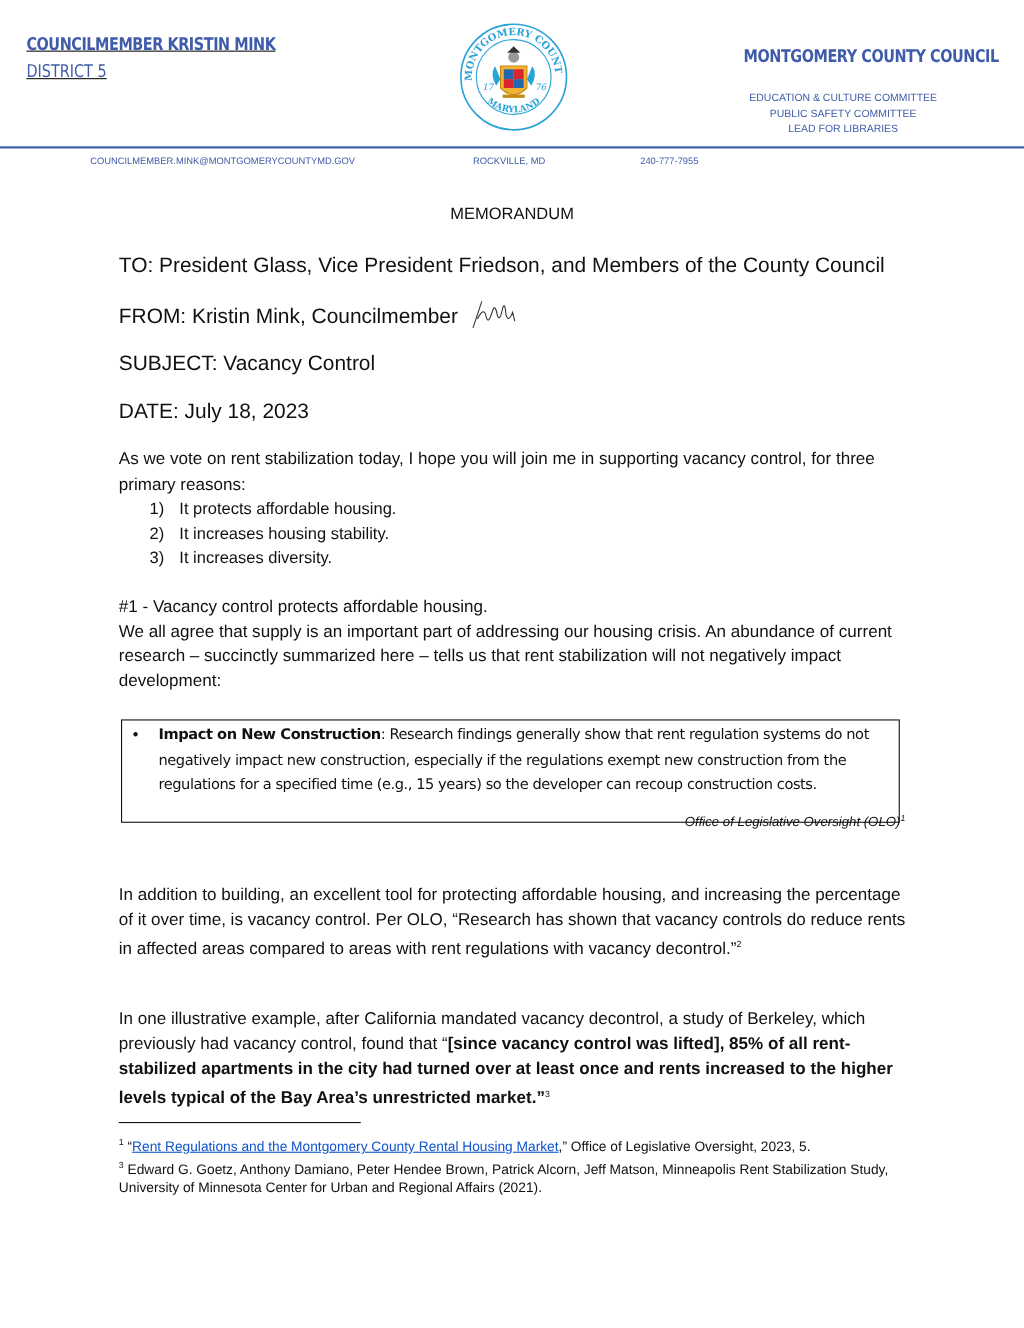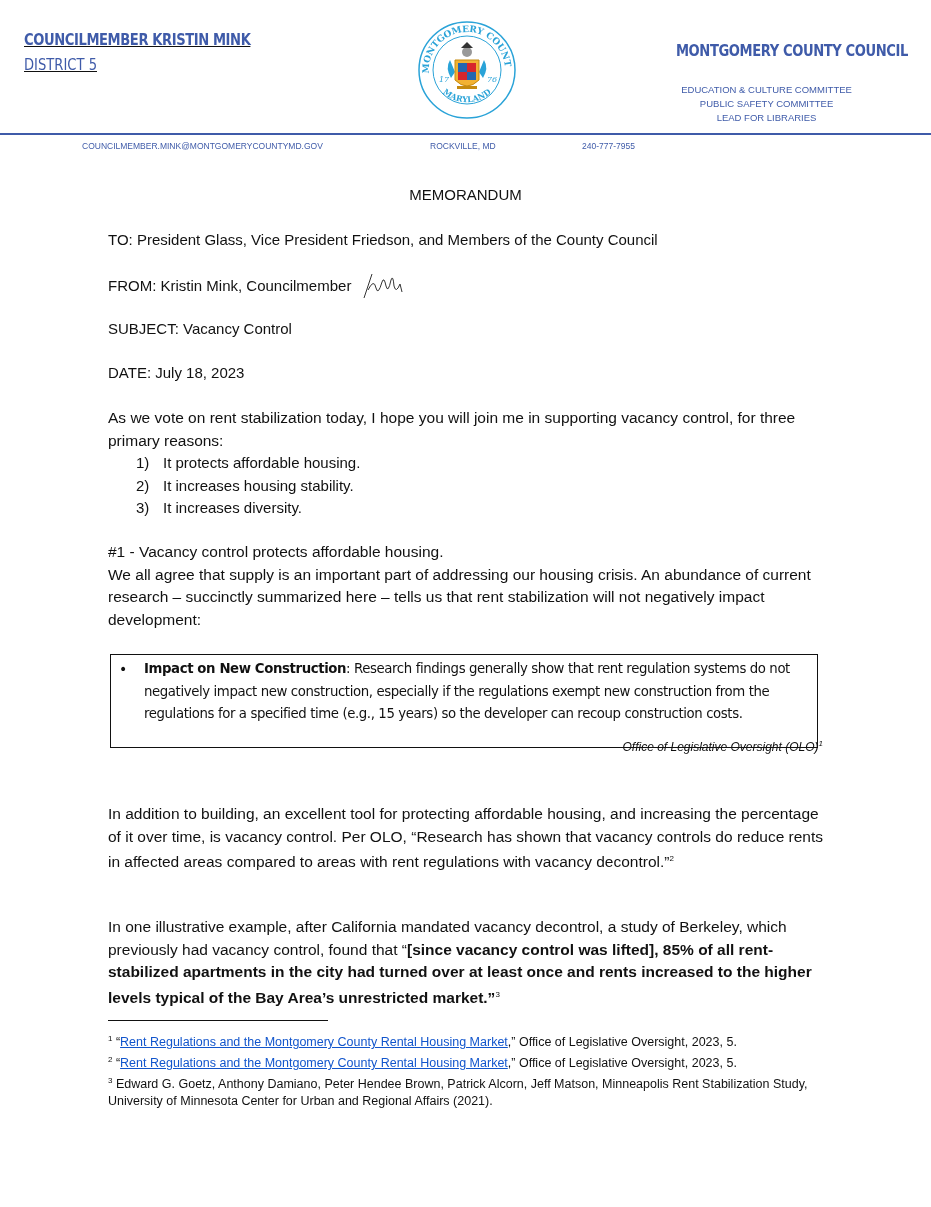--- a/index.html
+++ b/index.html
@@ -12,21 +12,21 @@
   .hdr-district { font-family: "DejaVu Sans", sans-serif; font-size: 16px; color: #3f5ba9;
               margin-top: 6px; transform: scaleX(0.82); transform-origin: left; white-space: nowrap; }
   .hdr-right { position: absolute; right: 23px; top: 41px; text-align: center; }
   .hdr-council { font-family: "DejaVu Sans", sans-serif; font-weight: bold; font-size: 16px; color: #3f5ba9;
               letter-spacing: -0.5px; transform: scaleX(0.82); transform-origin: right; white-space: nowrap; }
   .committees { margin-top: 23px; font-size: 9.5px; color: #3f5ba9; line-height: 14px; }
   .seal { position: absolute; left: 417px; top: 20px; width: 100px; height: 100px; }
   .rule { position: absolute; left: 0; top: 133px; width: 931px; height: 2px; background: #3f5ba9; }
   .contact { position: absolute; top: 141px; font-size: 8.5px; color: #3f5ba9; white-space: nowrap; }
   .memo-title { position: absolute; left: 0; width: 931px; top: 186px; text-align: center; font-size: 15px; }
-  .line { position: absolute; left: 108px; font-size: 15px; white-space: nowrap; }
+  .line { position: absolute; left: 108px; font-size: 19px; white-space: nowrap; }
   .para { position: absolute; left: 108px; width: 720px; font-size: 15.5px; line-height: 22.5px; }
   .list { position: absolute; left: 136px; font-size: 15px; line-height: 22.5px; }
   .list div span.num { display: inline-block; width: 27px; }
   .section-head { }
   .quote-box { position: absolute; left: 110px; top: 654px; width: 706px; height: 92px;
                border: 1.5px solid #111; padding: 0 0 0 0; font-family: "DejaVu Sans", sans-serif; }
   .quote-box .bullet { position: absolute; left: 8px; top: 6px; font-size: 14px; }
   .quote-box .qtext { position: absolute; left: 33px; top: 3px; width: 680px; font-size: 13.3px;
                       line-height: 22.5px; letter-spacing: -0.4px; }
   .attrib { position: absolute; right: 108px; top: 739px; font-size: 12px; font-style: italic; }
@@ -118,15 +118,14 @@
 </div>
 <div class="attrib"><span>Office of Legislative Oversight (OLO)</span><sup>1</sup></div>
 
 <div class="para" style="top:803px"><span>In addition to building, an excellent tool for protecting affordable housing, and increasing the percentage of it over time, is vacancy control. Per OLO, “Research has shown that vacancy controls do reduce rents in affected areas compared to areas with rent regulations with vacancy decontrol.”</span><sup>2</sup></div>
 
 <div class="para" style="top:916px"><span>In one illustrative example, after California mandated vacancy decontrol, a study of Berkeley, which previously had vacancy control, found that “</span><b>[since vacancy control was lifted], 85% of all rent-stabilized apartments in the city had turned over at least once and rents increased to the higher levels typical of the Bay Area’s unrestricted market.”</b><sup>3</sup></div>
 
 <div class="fn-rule"></div>
 <div class="footnotes">
   <div><sup>1</sup> “<a>Rent Regulations and the Montgomery County Rental Housing Market</a><span>,” Office of Legislative Oversight, 2023, 5.</span></div>
-  <div><sup>2</sup> “<a>Rent Regulations and the Montgomery County Rental Housing Market</a><span>,” Office of Legislative Oversight, 2023, 5.</span></div>
   <div><sup>3</sup> <span>Edward G. Goetz, Anthony Damiano, Peter Hendee Brown, Patrick Alcorn, Jeff Matson, Minneapolis Rent Stabilization Study, University of Minnesota Center for Urban and Regional Affairs (2021).</span></div>
 </div>
 
 </body></html>

